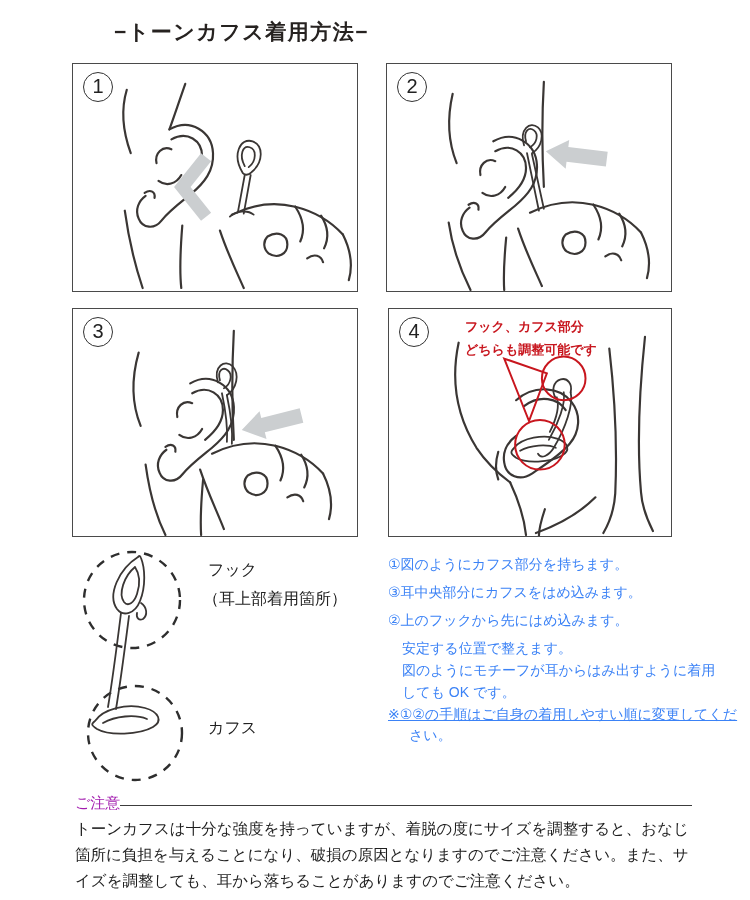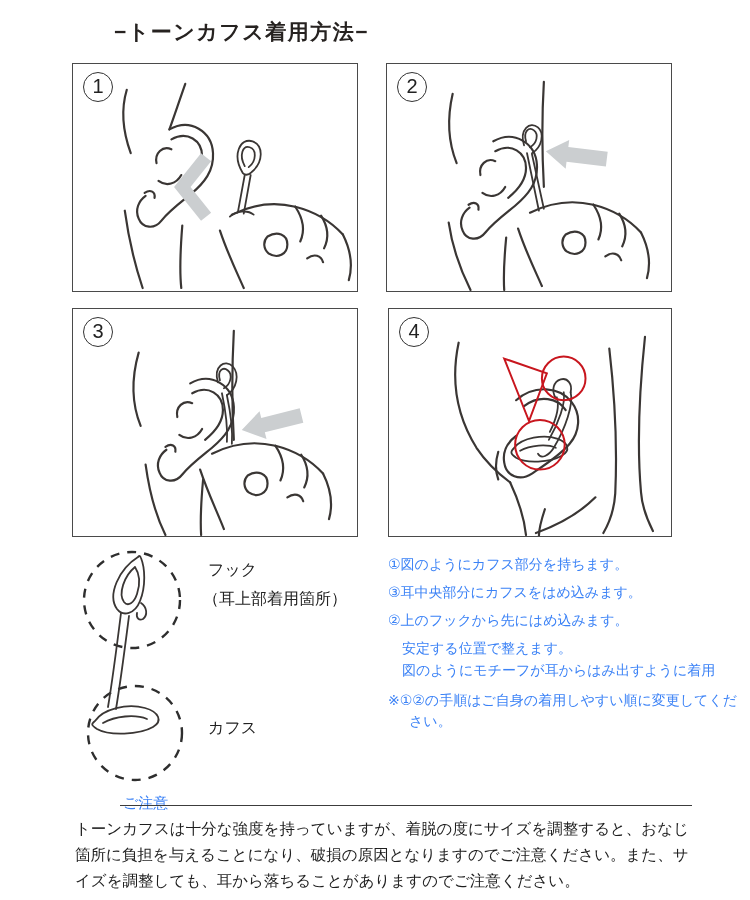--- a/index.html
+++ b/index.html
@@ -31,23 +31,23 @@
   .diagram-label{position:absolute;font-size:16px;color:#222;white-space:nowrap;}
   .lbl-hook{left:208px;top:560px;}
   .lbl-hook-sub{left:203px;top:589px;}
   .lbl-cuff{left:208px;top:718px;}
 
   .instructions{position:absolute;left:388px;top:553px;width:335px;font-size:14px;color:#3b82f6;}
   .instr-line{line-height:22px;white-space:nowrap;}
   .mb{margin-bottom:6px;}
   .indent{padding-left:14px;}
   .indent2{padding-left:21px;font-family:Liberation Mono, monospace;}
-  .note-gap{margin-top:8px;}
-
-  .caution-heading{position:absolute;left:75px;top:794px;font-size:15px;color:#3b82f6;margin-left:48px;}
+  .note-gap{margin-top:0;text-decoration:underline;}
+
+  .caution-heading{position:absolute;left:75px;top:794px;font-size:15px;color:#a21caf;}
   .caution-rule{position:absolute;left:120px;top:805px;width:572px;border-top:1.5px solid #3c3c3c;}
   .caution-body{position:absolute;left:75px;top:816px;width:626px;font-size:15.5px;line-height:26px;color:#1e1e1e;}
 </style>
 </head>
 <body>
 
 <div class="page">
 
   <div class="title">−トーンカフス着用方法−</div>
 
@@ -183,20 +183,24 @@
         <path d="M169 89 C172 98 168 112 162 124"></path>
         <path d="M126 140 C134 130 156 126 170 131 C181 135 183 143 174 148 C162 155 138 156 128 150 C122 146 122 144 126 140"></path>
         <path d="M132 143 C142 137 160 136 168 140"></path>
       </g>
       <g class="red-ink">
         <circle cx="176" cy="70" r="22"></circle>
         <circle cx="152" cy="137" r="25"></circle>
         <path d="M116 50 L159 65 L141 113 Z"></path>
       </g>
     </svg>
+    <div class="p4-note">
+      <div>フック、カフス部分</div>
+      <div>どちらも調整可能です</div>
+    </div>
     <div class="badge">4</div>
   </div>
 
   <svg style="position:absolute;left:75px;top:543px;width:135px;height:255px" viewBox="0 0 135 255">
     <circle class="dashed" cx="57" cy="57" r="48"></circle>
     <circle class="dashed" cx="60" cy="190" r="47"></circle>
     <g class="ink-thin">
       <path d="M63 14 C44 26 32 52 42 66 C48 74 60 71 65 58 C71 43 70 25 66 15 C65 12 64 13 63 14"></path>
       <path d="M60 24 C49 33 43 51 49 59 C53 64 59 60 62 51 C66 39 64 30 60 24"></path>
       <path d="M66 60 C72 64 73 72 68 76 C64 78 61 75 62 70"></path>
@@ -209,20 +213,21 @@
   <div class="diagram-label lbl-hook">フック</div>
   <div class="diagram-label lbl-hook-sub">（耳上部着用箇所）</div>
   <div class="diagram-label lbl-cuff">カフス</div>
 
   <div class="instructions">
     <div class="instr-line mb">①図のようにカフス部分を持ちます。</div>
     <div class="instr-line mb">③耳中央部分にカフスをはめ込みます。</div>
     <div class="instr-line mb">②上のフックから先にはめ込みます。</div>
     <div class="instr-line indent">安定する位置で整えます。</div>
     <div class="instr-line indent">図のようにモチーフが耳からはみ出すように着用</div>
+    <div class="instr-line indent">しても OK です。</div>
     <div class="instr-line note-gap">※①②の手順はご自身の着用しやすい順に変更してくだ</div>
     <div class="instr-line indent2">さい。</div>
   </div>
 
   <div class="caution-heading">ご注意</div>
   <div class="caution-rule"></div>
   <div class="caution-body">トーンカフスは十分な強度を持っていますが、着脱の度にサイズを調整すると、おなじ箇所に負担を与えることになり、破損の原因となりますのでご注意ください。また、サイズを調整しても、耳から落ちることがありますのでご注意ください。</div>
 
 </div>
 

